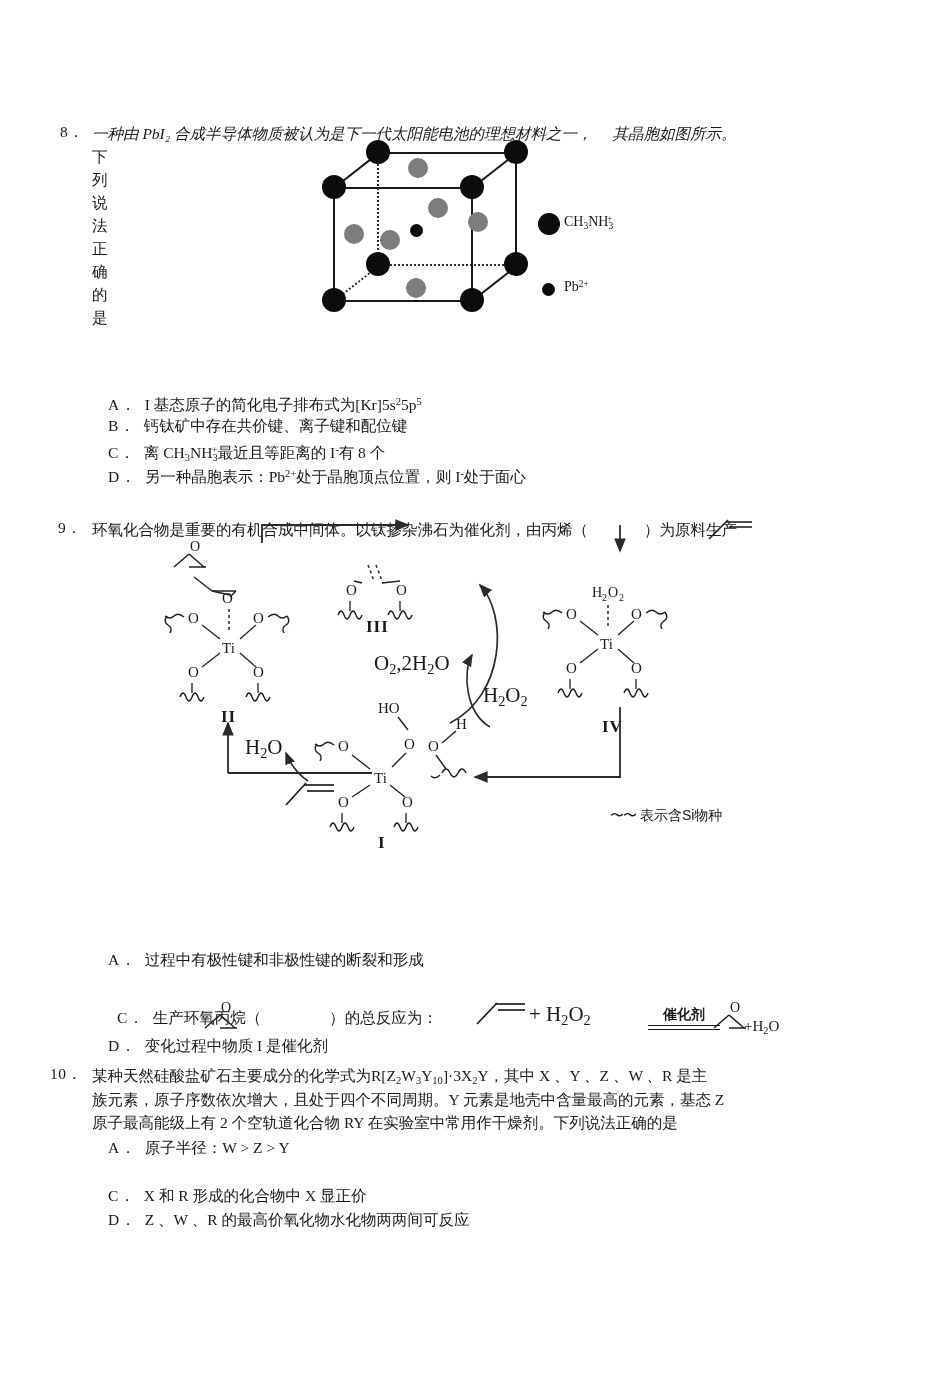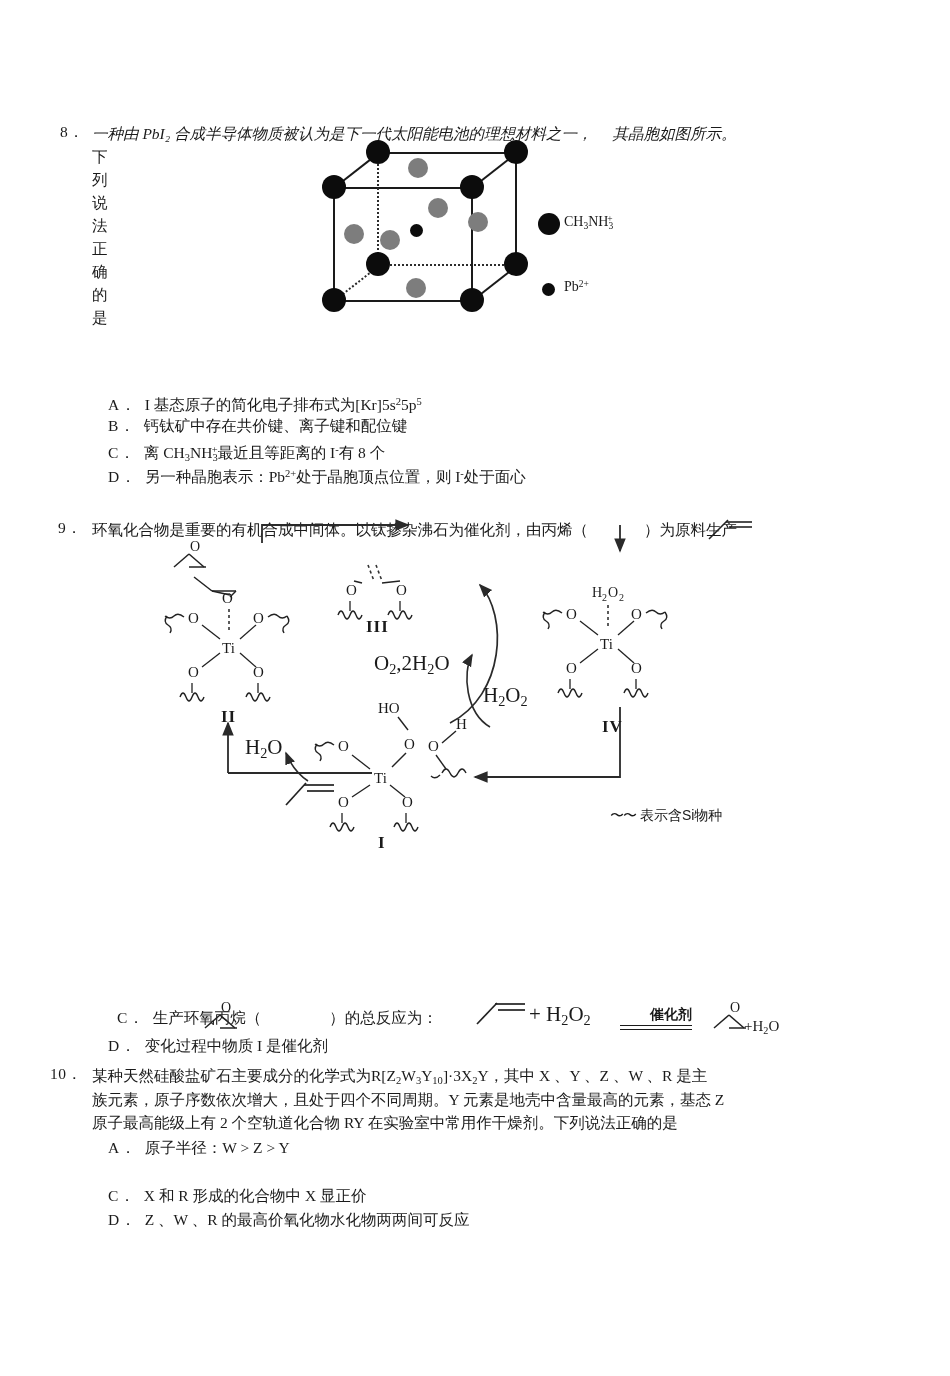--- a/index.html
+++ b/index.html
@@ -275,40 +275,43 @@
       <line x1="22" y1="8" x2="52" y2="8" stroke="#222" stroke-width="1.7"></line>
       <line x1="25" y1="14" x2="52" y2="14" stroke="#222" stroke-width="1.7"></line>
     </svg>
 
     <div class="mlabel" style="left:460px; top:252px; font-size:14px; font-family:'Liberation Sans', sans-serif;">
       <span style="font-family:'Liberation Serif',serif; letter-spacing:-1px;">〜〜</span>
       <span>表示含Si物种</span>
     </div>
   </div>
 
+  <div class="opt" style="left:108px; top:948px;">
+    <span class="opt-label">A．</span><span class="sp"></span><span>过程中有极性键和非极性键的断裂和形成</span>
+  </div>
 
   <div class="opt" style="left:117px; top:1006px;">
     <span class="opt-label">C．</span><span class="sp"></span><span>生产环氧丙烷（</span><span style="display:inline-block;width:68px;"></span><span>）的总反应为：</span>
   </div>
   <svg class="sq" style="left:203px; top:1000px;" width="60" height="32">
     <text x="18" y="12" font-family="Liberation Serif, serif" font-size="14" fill="#1a1a1a">O</text>
     <line x1="2" y1="28" x2="17" y2="15" stroke="#222" stroke-width="1.5"></line>
     <line x1="17" y1="15" x2="32" y2="28" stroke="#222" stroke-width="1.5"></line>
     <line x1="17" y1="28" x2="34" y2="28" stroke="#222" stroke-width="1.5"></line>
   </svg>
   <svg class="sq" style="left:473px; top:998px;" width="56" height="30">
     <line x1="4" y1="26" x2="24" y2="5" stroke="#222" stroke-width="1.7"></line>
     <line x1="22" y1="6" x2="52" y2="6" stroke="#222" stroke-width="1.7"></line>
     <line x1="25" y1="12" x2="52" y2="12" stroke="#222" stroke-width="1.7"></line>
   </svg>
   <div class="opt" style="left:529px; top:1002px; font-size:21px;">
     + H<sub>2</sub>O<sub>2</sub>
   </div>
 
-  <div style="position:absolute; left:620px; top:1006px; text-align:right;">
+  <div style="position:absolute; left:648px; top:1006px; text-align:center;">
     <div style="font-size:14px; font-family:'Liberation Sans', sans-serif; font-weight:bold;">催化剂</div>
     <div style="border-top:1.6px solid #1a1a1a; border-bottom:1.6px solid #1a1a1a; height:3px; width:72px; margin-top:1px;"></div>
   </div>
   <svg class="sq" style="left:712px; top:1000px;" width="58" height="32">
     <text x="18" y="12" font-family="Liberation Serif, serif" font-size="14" fill="#1a1a1a">O</text>
     <line x1="2" y1="28" x2="17" y2="15" stroke="#222" stroke-width="1.5"></line>
     <line x1="17" y1="15" x2="32" y2="28" stroke="#222" stroke-width="1.5"></line>
     <line x1="17" y1="28" x2="34" y2="28" stroke="#222" stroke-width="1.5"></line>
   </svg>
   <div class="opt" style="left:744px; top:1014px; font-size:15px;">

